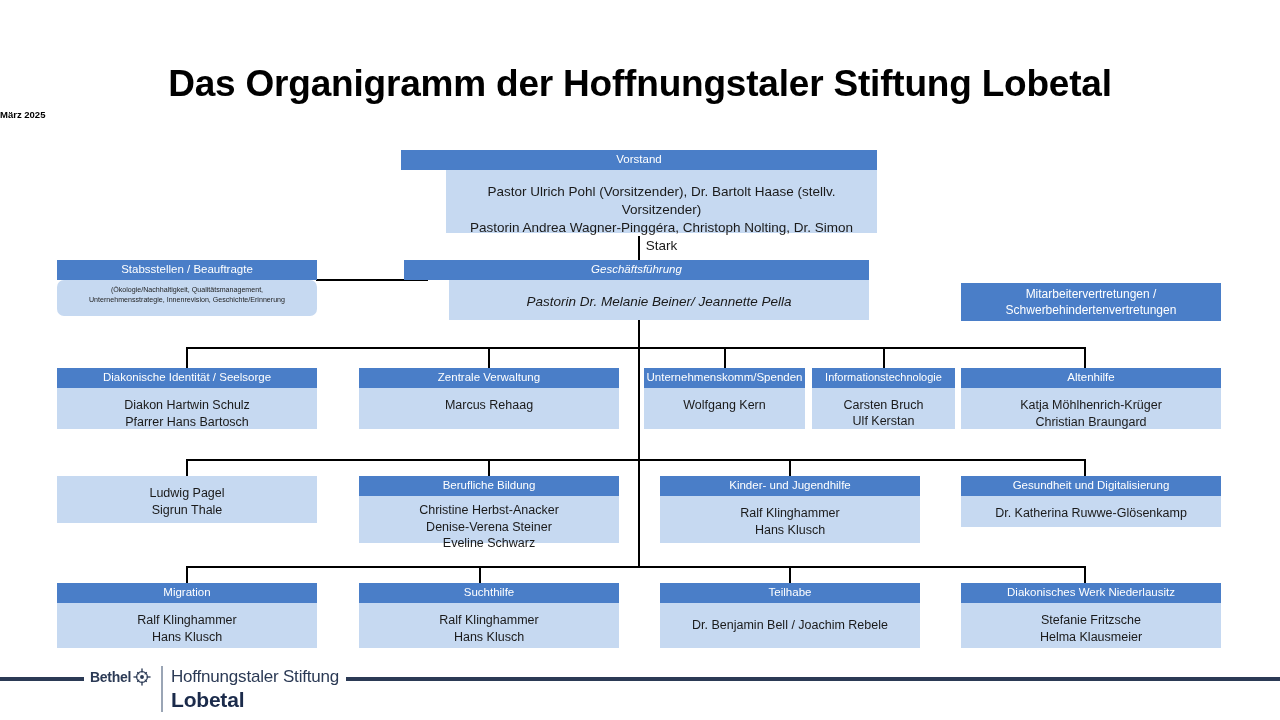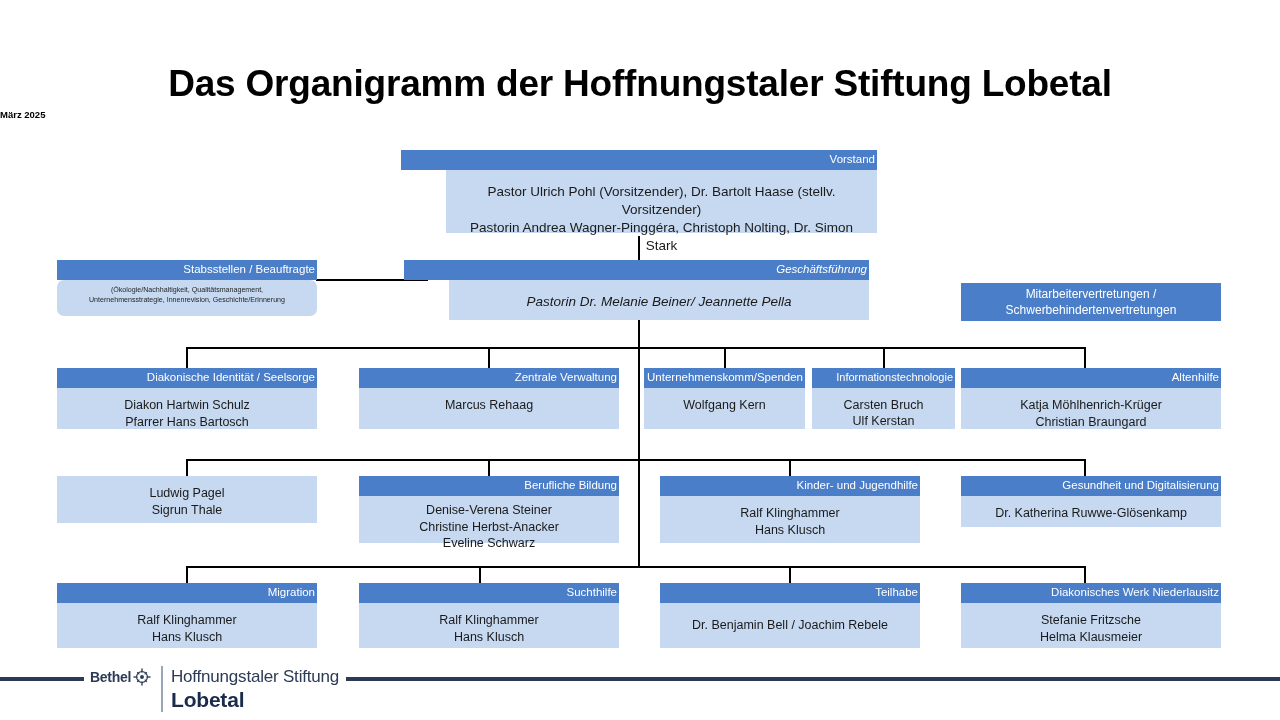--- a/index.html
+++ b/index.html
@@ -20,21 +20,21 @@
   }
   .subtitle{
     position:absolute;left:0;top:109px;width:1280px;
     text-align:left;font-size:9.5px;font-weight:bold;color:#000;
   }
 
   
   .node{position:absolute;box-sizing:border-box;}
   .node .hdr{
     background:#4a7ec8;color:#ffffff;
-    font-size:11.5px;text-align:right;
+    font-size:11.5px;text-align:center;
     padding:3px 2px 4px;line-height:1.15;
     overflow:hidden;white-space:nowrap;
   }
   .node .body{
     background:#c6d9f1;color:#1a1a1a;
     text-align:center;line-height:1.32;
     font-size:12.5px;
     padding:9px 6px 6px;
     box-sizing:border-box;
   }
@@ -176,22 +176,22 @@
   <div class="node" style="left:57px;top:476px;width:260px;">
     <div class="body" style="height:47px;">
       <p>Ludwig Pagel</p>
       <p>Sigrun Thale</p>
     </div>
   </div>
 
   <div class="node" style="left:359px;top:476px;width:260px;">
     <div class="hdr">Berufliche Bildung</div>
     <div class="body" style="height:47px;padding-top:6px;">
+      <p>Christine Herbst-Anacker</p>
       <p>Denise-Verena Steiner</p>
-      <p>Christine Herbst-Anacker</p>
       <p>Eveline Schwarz</p>
     </div>
   </div>
 
   <div class="node" style="left:660px;top:476px;width:260px;">
     <div class="hdr">Kinder- und Jugendhilfe</div>
     <div class="body" style="height:47px;">
       <p>Ralf Klinghammer</p>
       <p>Hans Klusch</p>
     </div>

